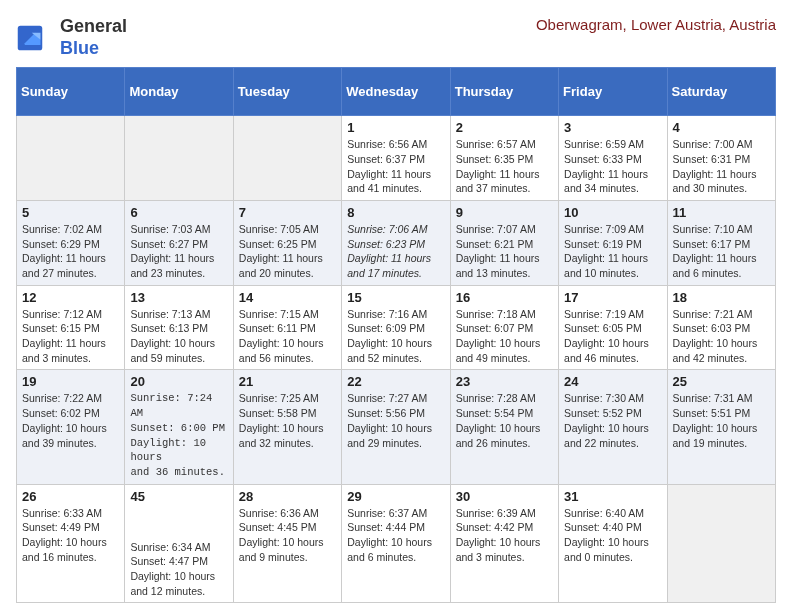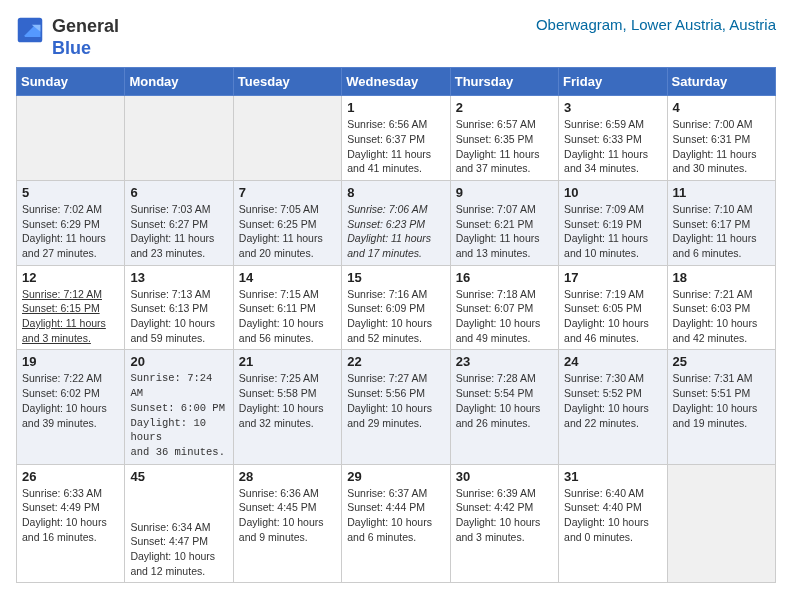--- a/index.html
+++ b/index.html
@@ -11,22 +11,22 @@
       padding: 16px;
     }
     .header {
       display: flex;
       align-items: flex-start;
       justify-content: space-between;
       margin-bottom: 8px;
     }
     .logo {
       display: flex;
-      align-items: flex-start;
-      gap: 8px;
+      align-items: center;
+      gap: 16px;
     }
     .logo-text {
       font-size: 18px;
       font-weight: bold;
       line-height: 1.2;
     }
     .logo-general { color: #333; }
     .logo-blue { color: #3366cc; }
     .logo-icon {
       width: 28px;
@@ -36,32 +36,32 @@
       text-align: right;
     }
     .month-title {
       font-size: 36px;
       font-weight: bold;
       color: #222;
       line-height: 1.1;
     }
     .location {
       font-size: 15px;
-      color: #0369a1;
+      color: #7f1d1d;
     }
     .calendar {
       width: 100%;
       border-collapse: collapse;
       border: 1px solid #ccc;
     }
     .calendar th {
       background: #3a6bbf;
       color: #fff;
       font-size: 13px;
-      padding: 6px 4px;
+      padding: 16px 4px;
       text-align: left;
       border: 1px solid #5580cc;
       font-weight: bold;
     }
     .calendar td {
       vertical-align: top;
       border: 1px solid #ccc;
       padding: 4px 5px;
       width: 108px;
       min-height: 80px;
@@ -206,21 +206,21 @@
           <div class="day-number">11</div>
           <div class="day-info" style="white-space: pre-line;">Sunrise: 7:10 AM
 Sunset: 6:17 PM
 Daylight: 11 hours
 and 6 minutes.</div>
         </td>
       </tr>
       <tr>
         <td>
           <div class="day-number">12</div>
-          <div class="day-info" style="white-space: pre-line; text-decoration: underline;">Sunrise: 7:12 AM
+          <div class="day-info" style="white-space: pre-line;">Sunrise: 7:12 AM
 Sunset: 6:15 PM
 Daylight: 11 hours
 and 3 minutes.</div>
         </td>
         <td>
           <div class="day-number">13</div>
           <div class="day-info" style="white-space: pre-line;">Sunrise: 7:13 AM
 Sunset: 6:13 PM
 Daylight: 10 hours
 and 59 minutes.</div>

